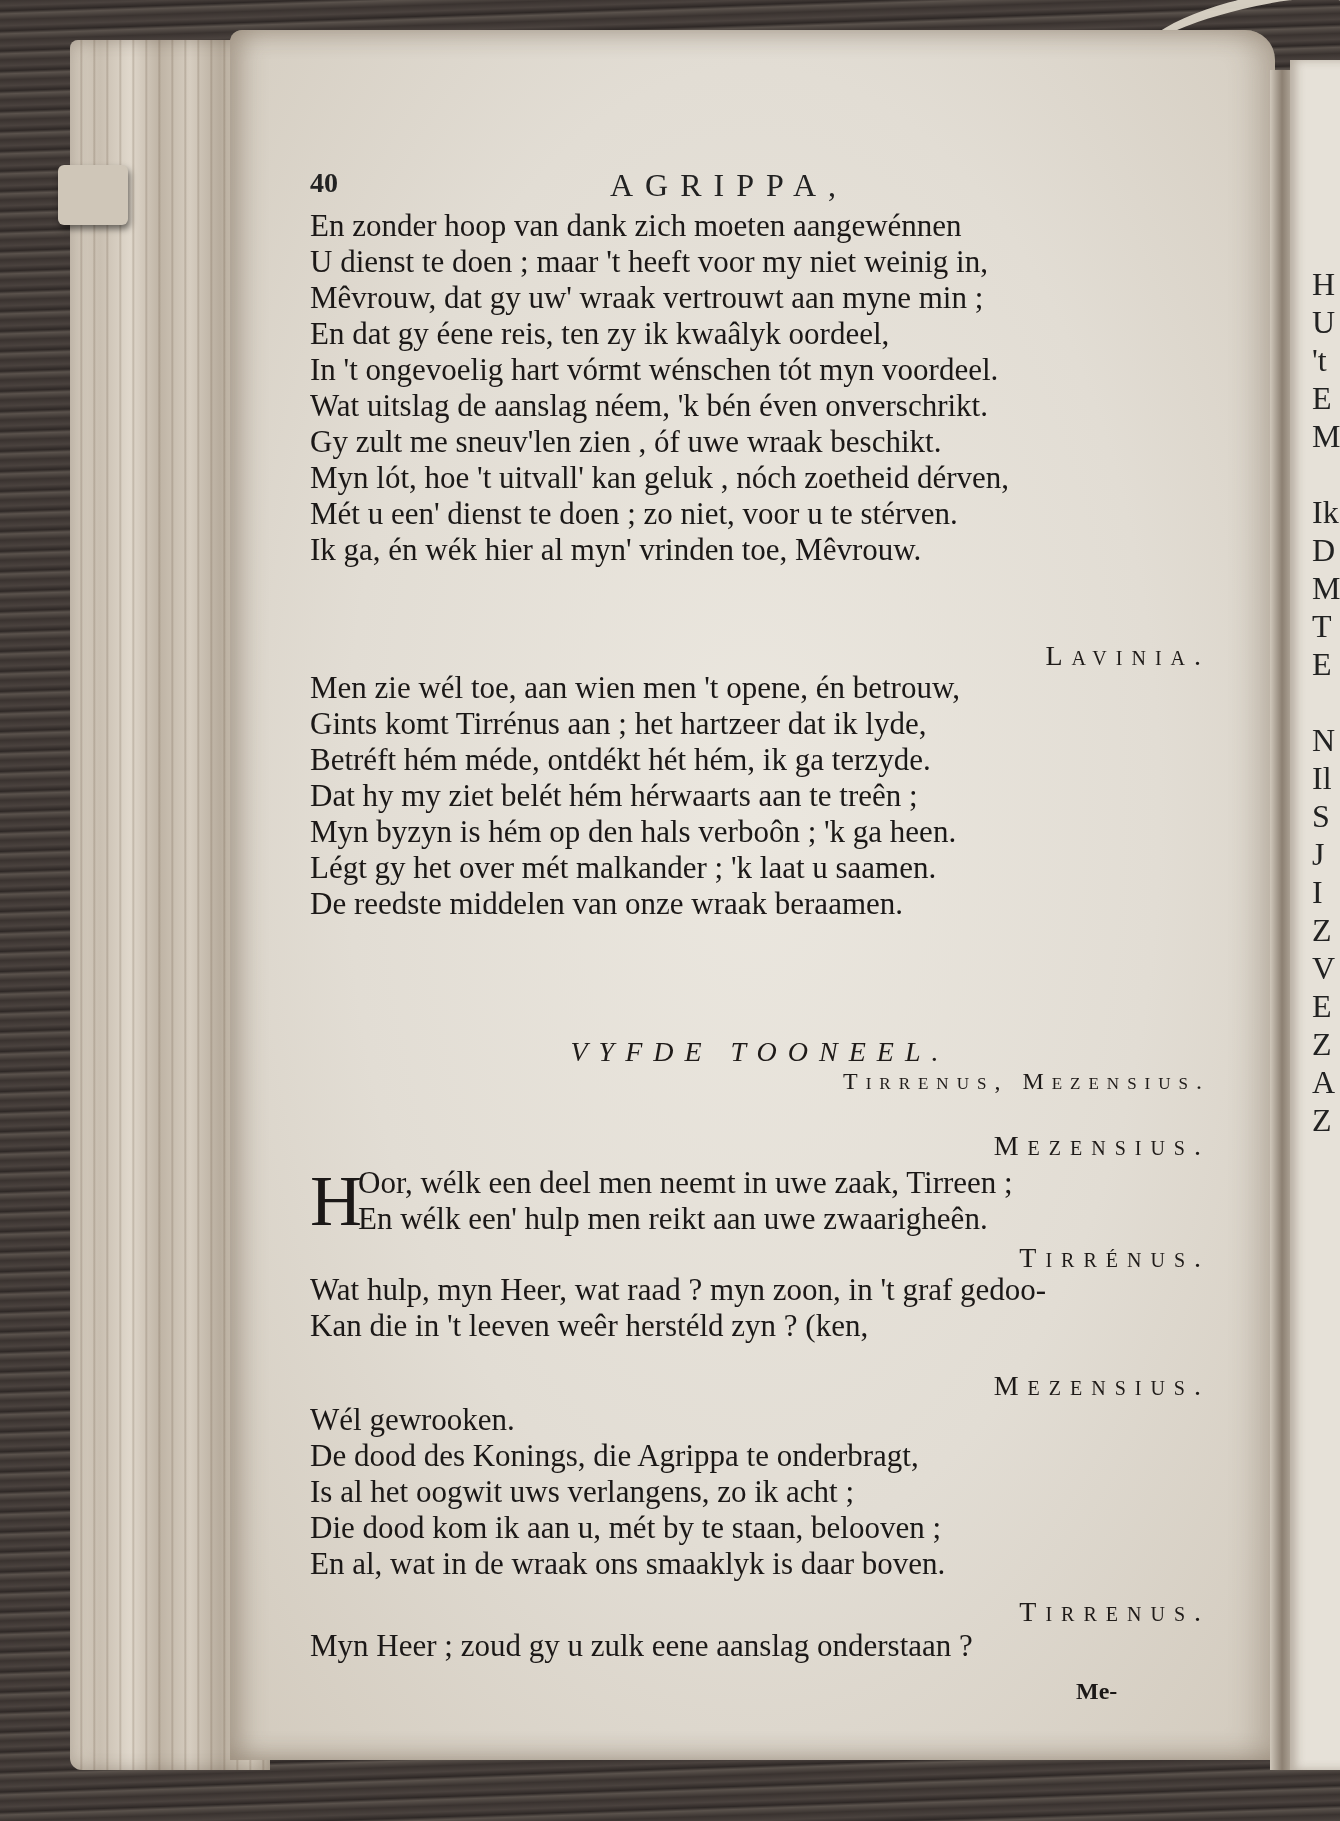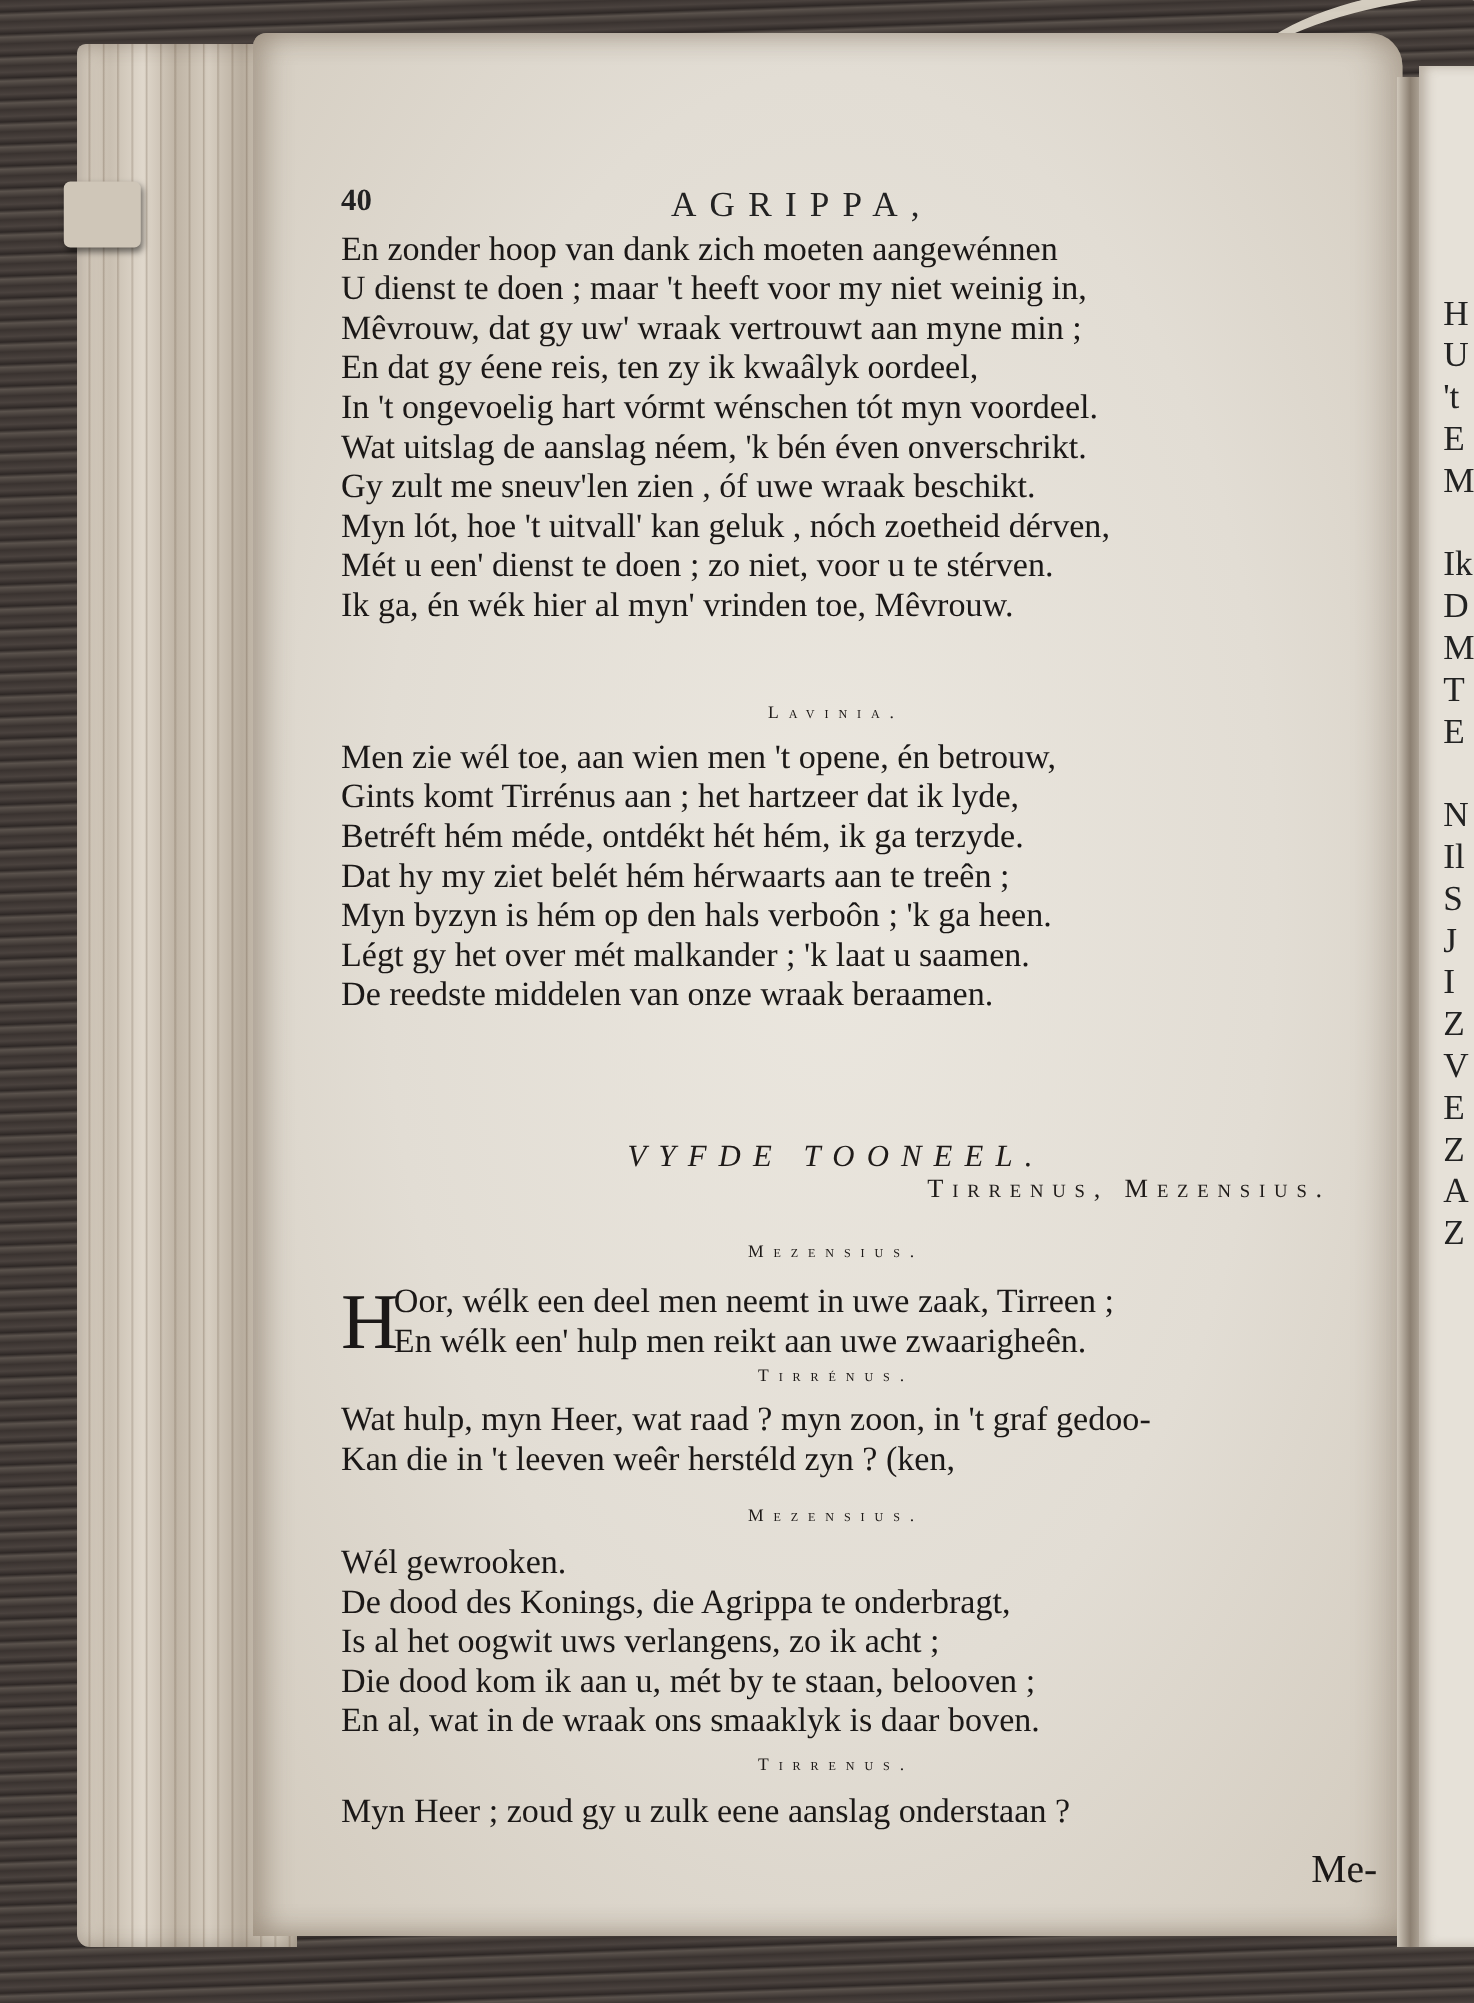--- a/index.html
+++ b/index.html
@@ -51,38 +51,38 @@
     }
     .page-number {
       position: absolute; left: 0; top: 0; font-size: 28px; font-weight: bold; color: #222;
     }
     .book-title {
       position: absolute; left: 300px; top: 0; font-size: 32px; letter-spacing: 12px; color: #222;
     }
     .lines { position: absolute; left: 310px; width: 900px; font-size: 31px; color: #1b1817; }
     .line { height: 36px; line-height: 36px; white-space: nowrap; }
     .speaker {
-      position: absolute; left: 310px; width: 900px; text-align: center;
-      font-size: 16px; letter-spacing: 9px; font-variant: small-caps; color: #1f1b19;
+      position: absolute; left: 310px; width: 900px; text-align: right;
+      font-size: 28px; letter-spacing: 9px; font-variant: small-caps; color: #1f1b19;
     }
     .scene-title {
       position: absolute; left: 310px; width: 900px; text-align: center;
       font-size: 28px; letter-spacing: 11px; font-style: italic; color: #1f1b19;
     }
     .characters {
       position: absolute; left: 310px; width: 900px; text-align: right;
       font-size: 24px; letter-spacing: 8px; font-variant: small-caps; color: #1f1b19;
     }
     .drop-cap-line { position: relative; padding-left: 48px; }
     .drop-cap {
       position: absolute; left: 0; top: 0; font-size: 72px; line-height: 72px; color: #1b1817;
     }
     .right-line { text-align: left; padding-right: 20px; }
     .catchword {
-      position: absolute; left: 1192px; top: 1678px; font-size: 36px; font-weight: normal; color: #1b1817;
+      position: absolute; left: 1076px; top: 1678px; font-size: 24px; font-weight: bold; color: #1b1817;
     }
     .string {
       position: absolute; left: 1130px; top: 0; width: 220px; height: 60px;
       border-top: 10px solid #e4ddcf; border-radius: 60% 40% 0 0;
       transform: rotate(-12deg);
       opacity: 0.9;
     }
   </style>
 </head>
 <body>

